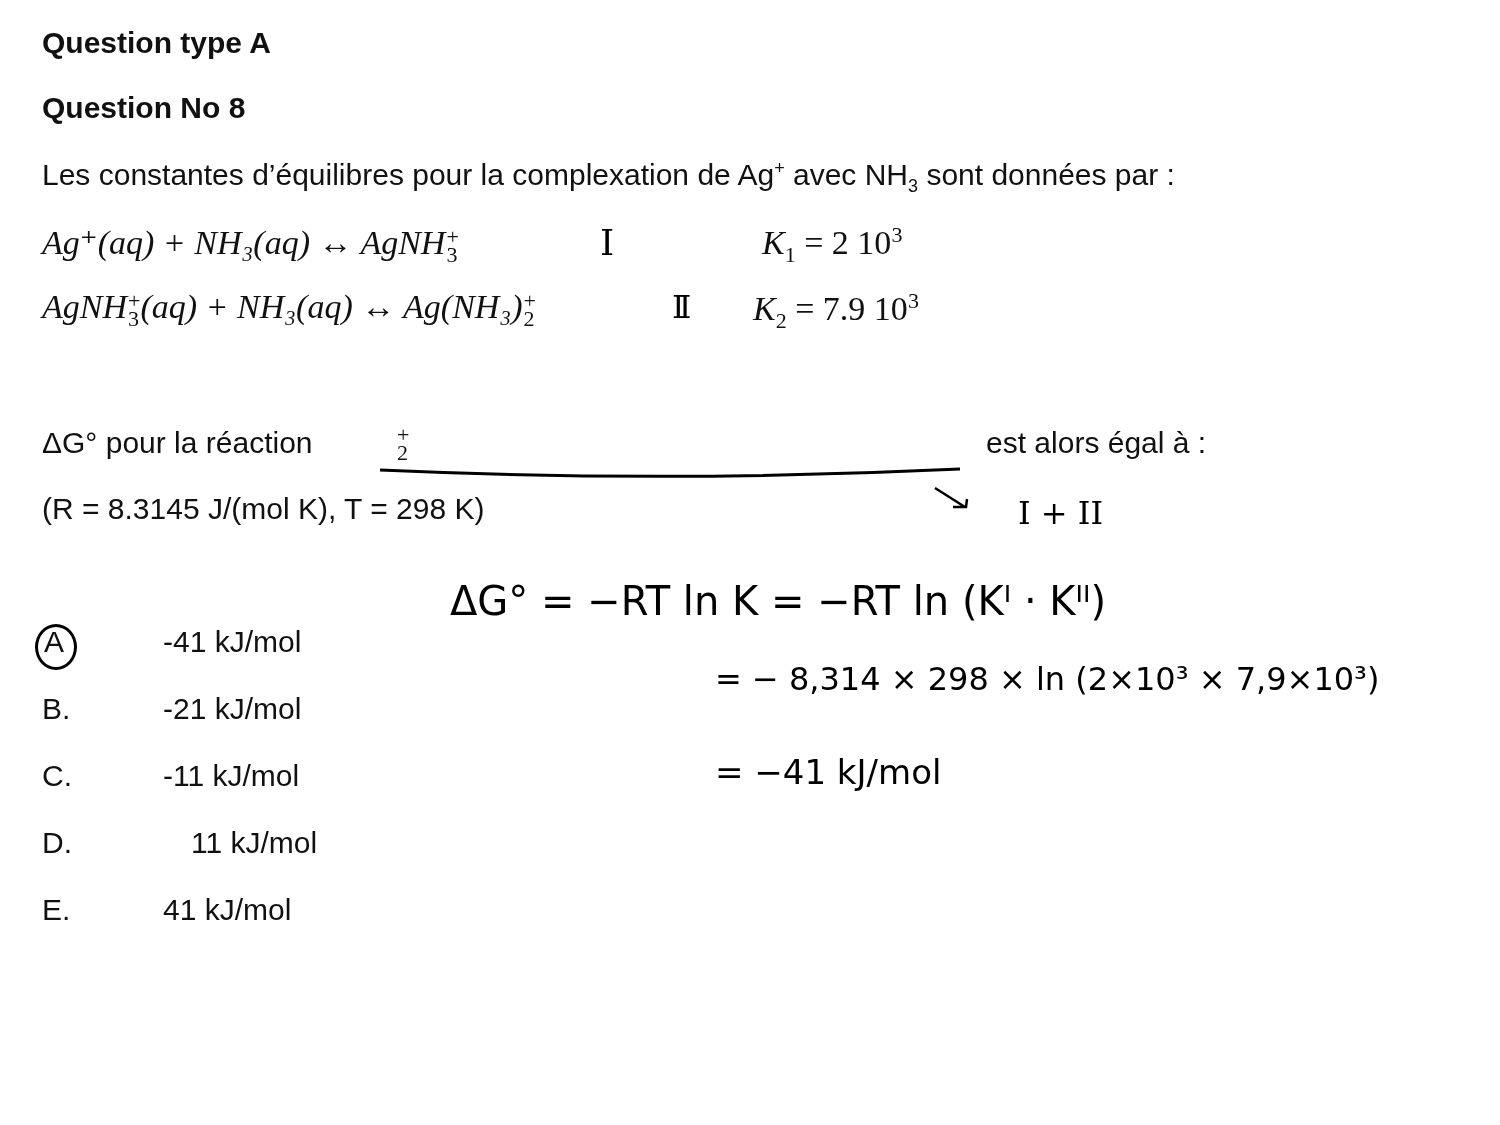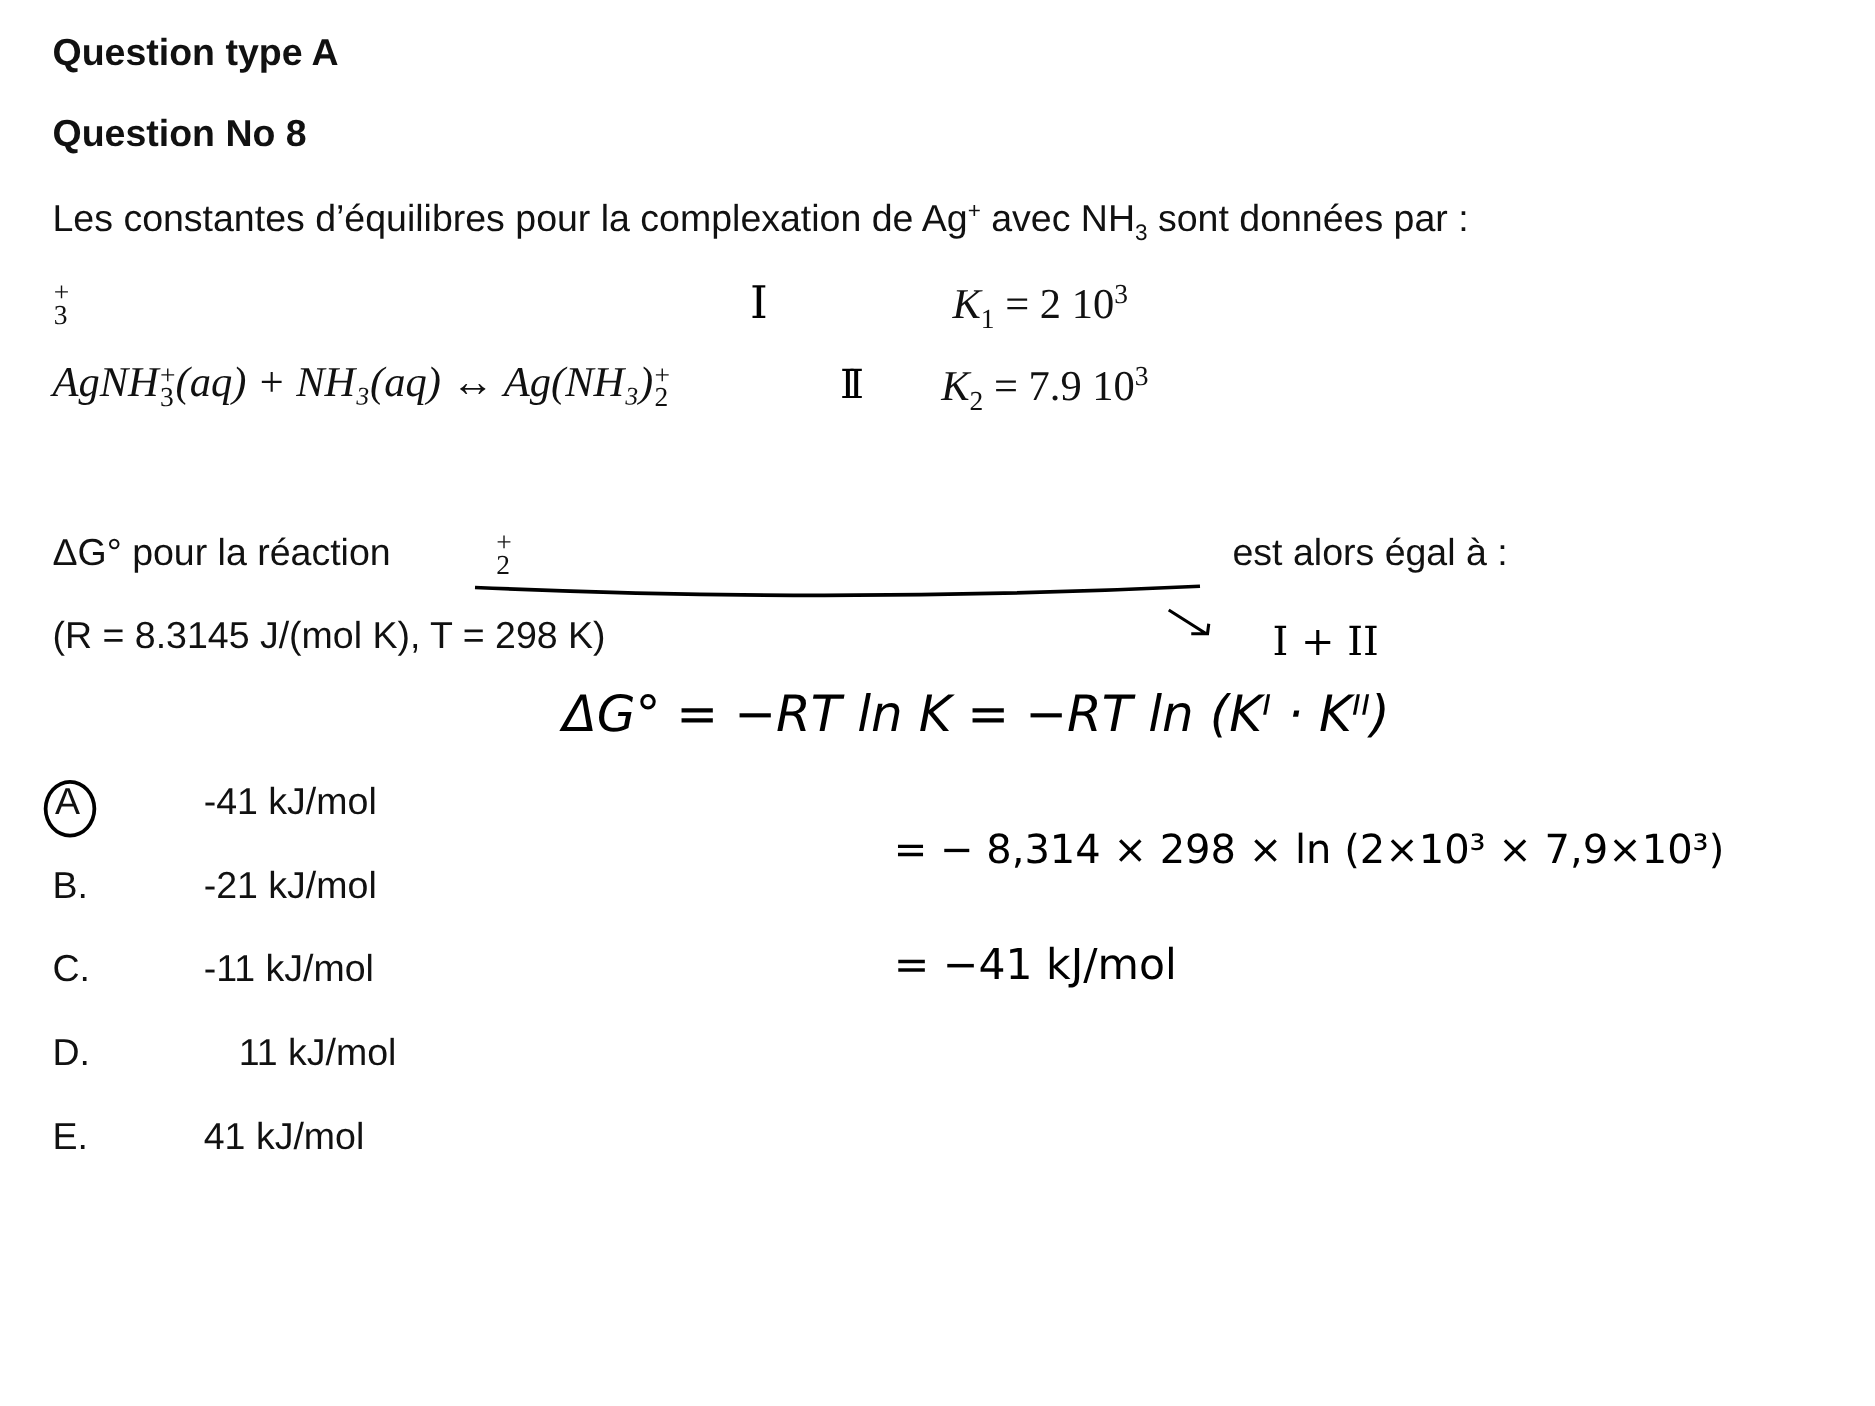--- a/index.html
+++ b/index.html
@@ -22,21 +22,21 @@
 <body>
 
 <div class="abs sans h" style="left:42px;top:26px;">Question type A</div>
 <div class="abs sans h" style="left:42px;top:91px;">Question No 8</div>
 
 <div class="abs sans t" style="left:42px;top:158px;">
   <span>Les constantes d’équilibres pour la complexation de Ag</span><sup style="font-size:18px;">+</sup><span> avec NH</span><sub style="font-size:18px;">3</sub><span> sont données par :</span>
 </div>
 
 <div class="abs serif eq" style="left:42px;top:222px;">
-  <span class="supsub">
+  <span>Ag⁺(aq) + NH₃(aq) ↔ AgNH</span><span class="supsub">
       <span>+</span>
       <span>3</span>
     </span>
 </div>
 <div class="abs hand" style="left:600px;top:222px;font-size:36px;font-family:'DejaVu Serif',serif;">I</div>
 <div class="abs serif eq" style="left:762px;top:222px;">
   <span>K</span><sub>1</sub> <span class="upright">= 2 10</span><sup>3</sup>
 </div>
 
 <div class="abs serif eq" style="left:42px;top:288px;">
@@ -62,21 +62,21 @@
 </div>
 <div class="abs sans t" style="left:986px;top:426px;">est alors égal à :</div>
 <div class="abs sans t" style="left:42px;top:492px;">(R = 8.3145 J/(mol K), T = 298 K)</div>
 
 <svg class="abs" style="left:370px;top:455px;" width="700" height="80">
   <path d="M10 15 Q 300 28 590 14" stroke="#000" stroke-width="3" fill="none"></path>
   <path d="M565 33 L 595 52 M 583 52 L 596 52 L 597 44" stroke="#000" stroke-width="2.5" fill="none"></path>
 </svg>
 <div class="abs hand" style="left:975px;top:494px;font-size:32px;font-family:'DejaVu Serif',serif;margin-left:43px;">I + II</div>
 
-<div class="abs hand" style="left:450px;top:549px;font-size:40px;font-style:italic;">ΔG° = −RT ln K = −RT ln (Kᴵ · Kᴵᴵ)</div>
+<div class="abs hand" style="left:450px;top:578px;font-size:40px;">ΔG° = −RT ln K = −RT ln (Kᴵ · Kᴵᴵ)</div>
 <div class="abs hand" style="left:715px;top:660px;font-size:32px;">= − 8,314 × 298 × ln (2×10³ × 7,9×10³)</div>
 <div class="abs hand" style="left:715px;top:752px;font-size:34px;">= −41 kJ/mol</div>
 
 <div class="circle"></div>
 <div class="abs sans opt-letter" style="top:625px;left:44px;">A</div>
 <div class="abs sans opt-val" style="top:625px;">-41 kJ/mol</div>
 
 <div class="abs sans opt-letter" style="top:692px;">B.</div>
 <div class="abs sans opt-val" style="top:692px;">-21 kJ/mol</div>
 

